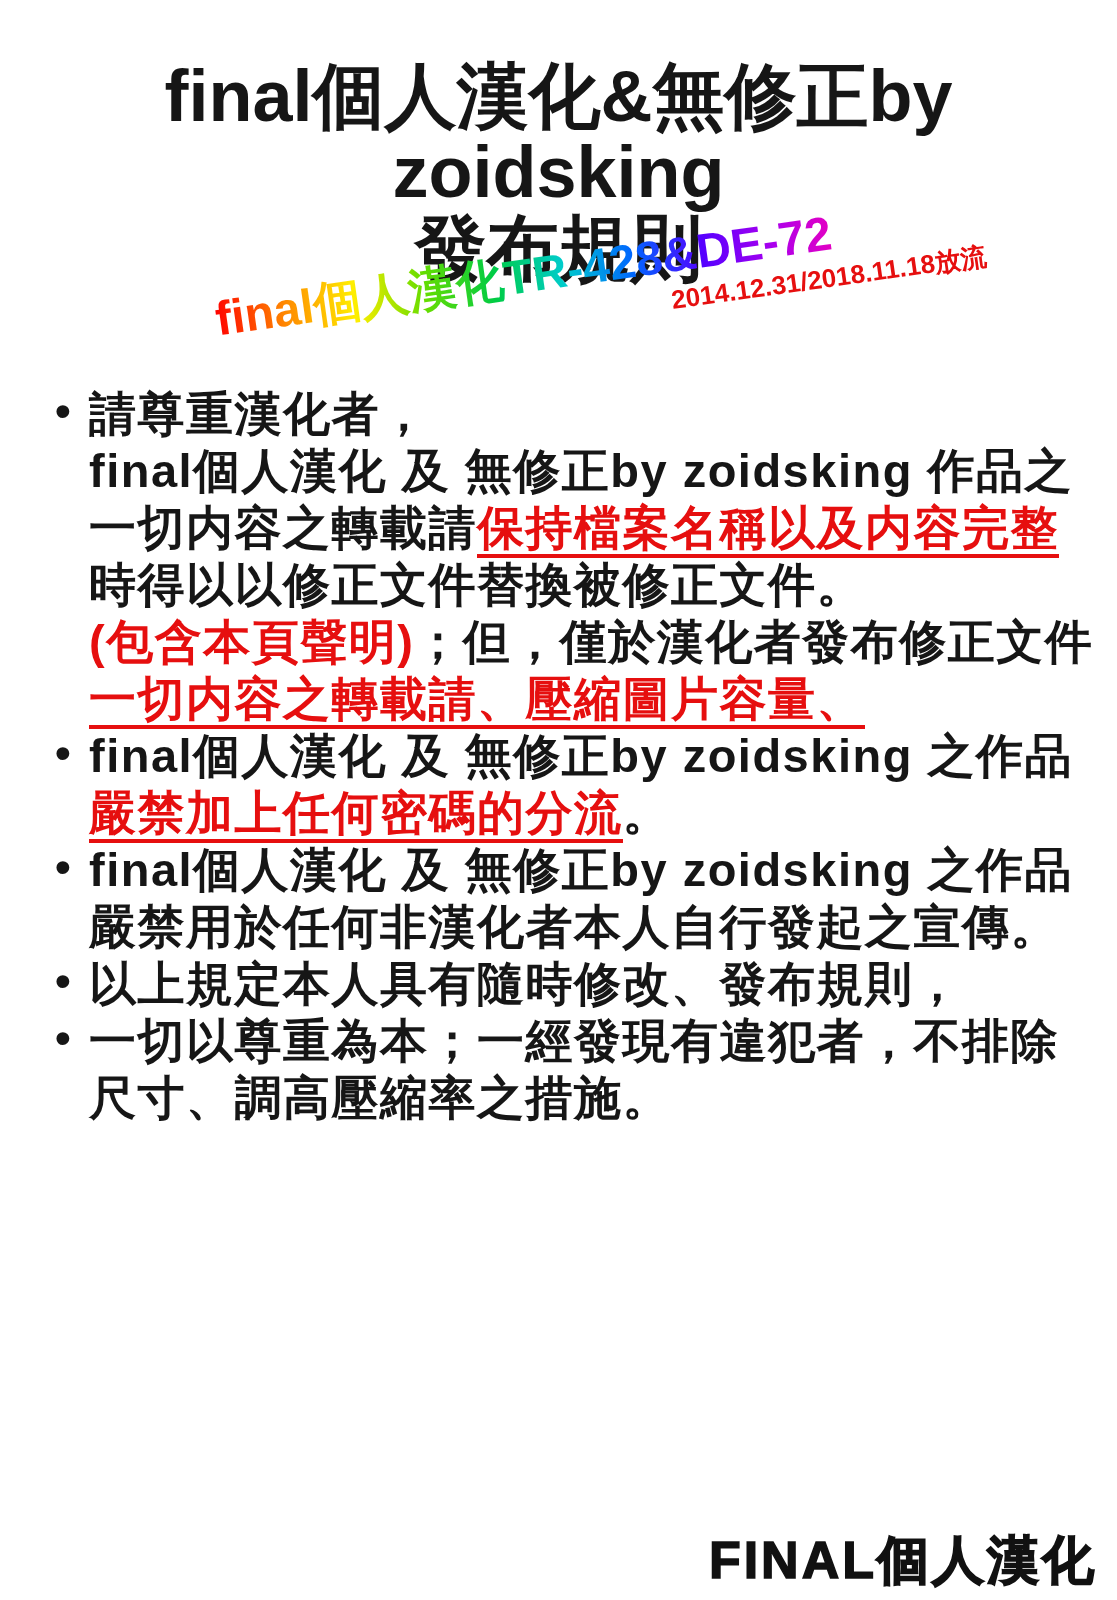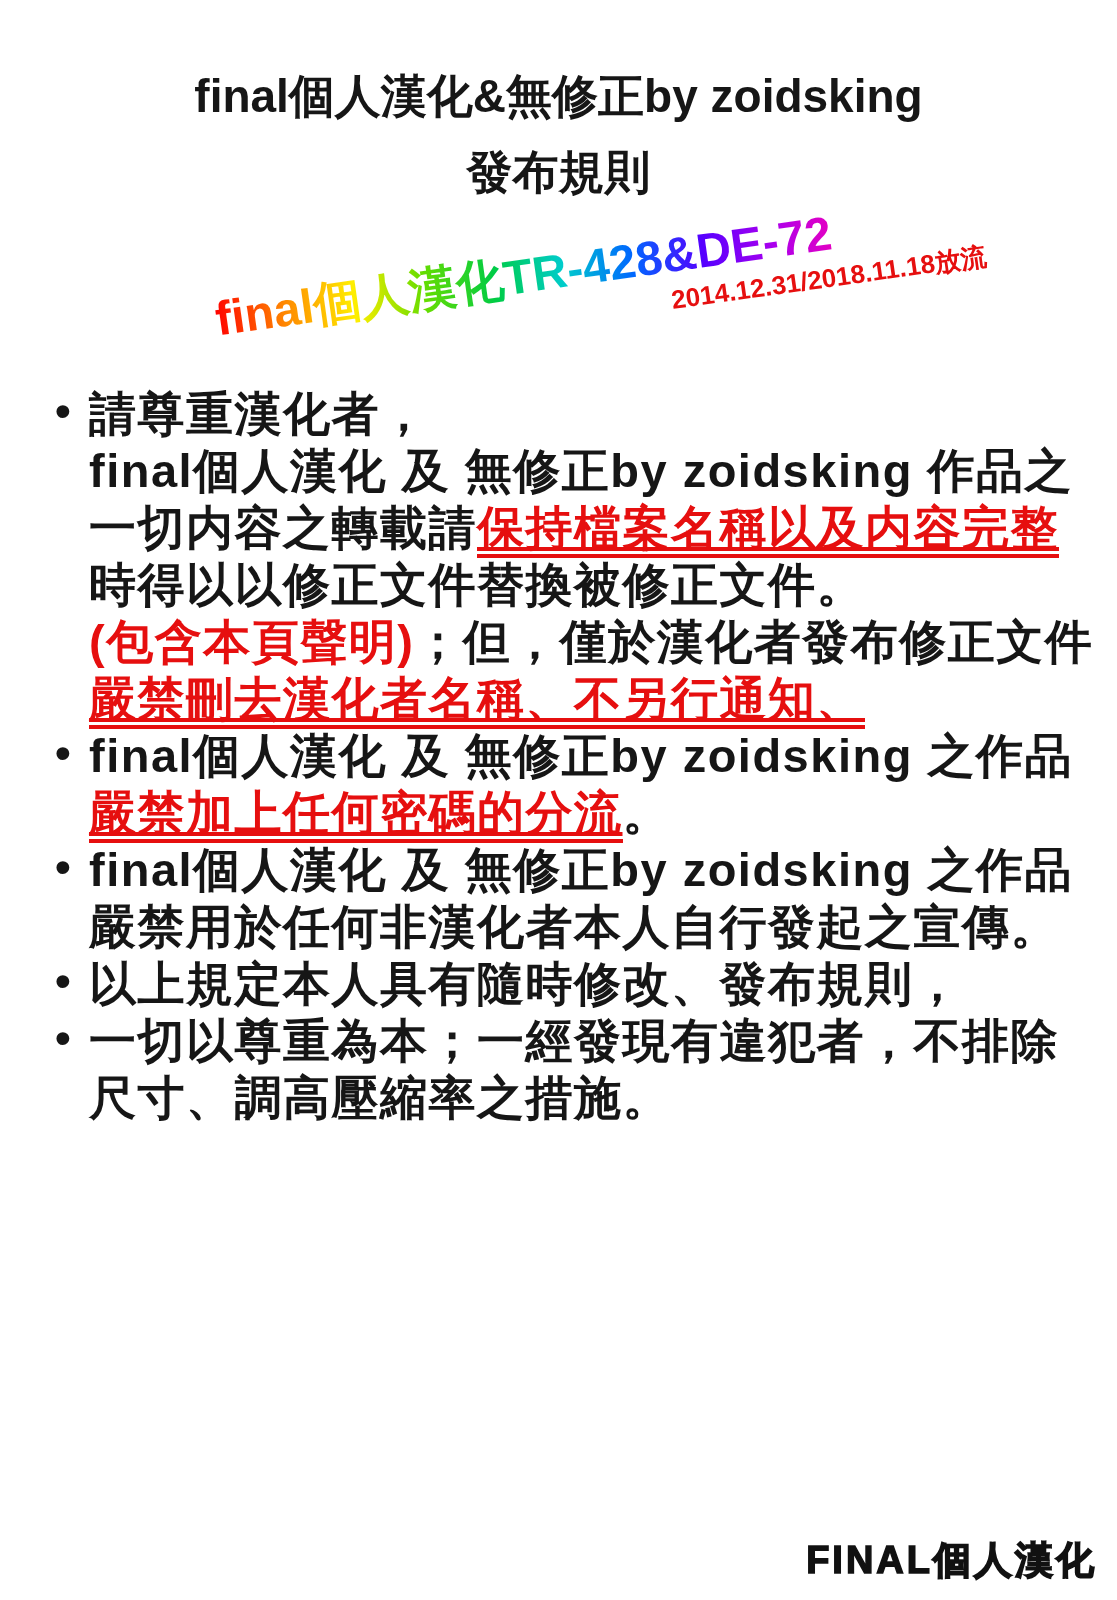--- a/index.html
+++ b/index.html
@@ -16,21 +16,21 @@
     background:var(--bg);
     overflow:hidden;
     font-family:"Liberation Sans","DejaVu Sans",sans-serif;
     color:var(--ink);
     font-weight:700;
   }
   
   .title{
     position:absolute;top:58px;left:0;right:0;
     text-align:center;
-    font-size:46px;line-height:76px;
+    font-size:72px;line-height:76px;
     letter-spacing:0;
     color:var(--ink);
   }
   
   .watermark{
     position:absolute;left:212px;top:293px;
     width:772px;
     transform:rotate(-8deg);
     transform-origin:0 0;
   }
@@ -67,25 +67,25 @@
     height:57px;line-height:57px;
     white-space:nowrap;
   }
   .bullet{
     position:absolute;left:-34px;top:-3px;
     font-size:45px;
     letter-spacing:0;
   }
   .seg{color:var(--ink);margin-top:16px;}
   .seg.red{color:var(--red);}
-  .seg.u{border-bottom:4px solid var(--red);text-decoration:underline;}
+  .seg.u{border-bottom:4px solid var(--red);}
   
   .logo{
     position:absolute;right:20px;top:1534px;
-    font-size:38px;line-height:52px;
+    font-size:52px;line-height:52px;
     font-weight:700;
     letter-spacing:3px;
     color:#111;
     -webkit-text-stroke:1.5px #111;
   }
 </style>
 </head>
 <body>
 
 <div class="page">
@@ -117,21 +117,21 @@
 
     <div class="line">
       <span class="seg">時得以以修正文件替換被修正文件。</span>
     </div>
 
     <div class="line">
       <span class="seg red">(包含本頁聲明)</span><span class="seg">；但，僅於漢化者發布修正文件</span>
     </div>
 
     <div class="line">
-      <span class="seg red u">嚴禁刪去漢化者名稱、不另行通知、</span>
+      <span class="seg red u">一切内容之轉載請、壓縮圖片容量、</span>
     </div>
 
 
     <div class="line">
       <span class="bullet">•</span>
       <span class="seg">final個人漢化 及 無修正by zoidsking 之作品</span>
     </div>
 
     <div class="line">
       <span class="seg red u">嚴禁加上任何密碼的分流</span><span class="seg">。</span>

